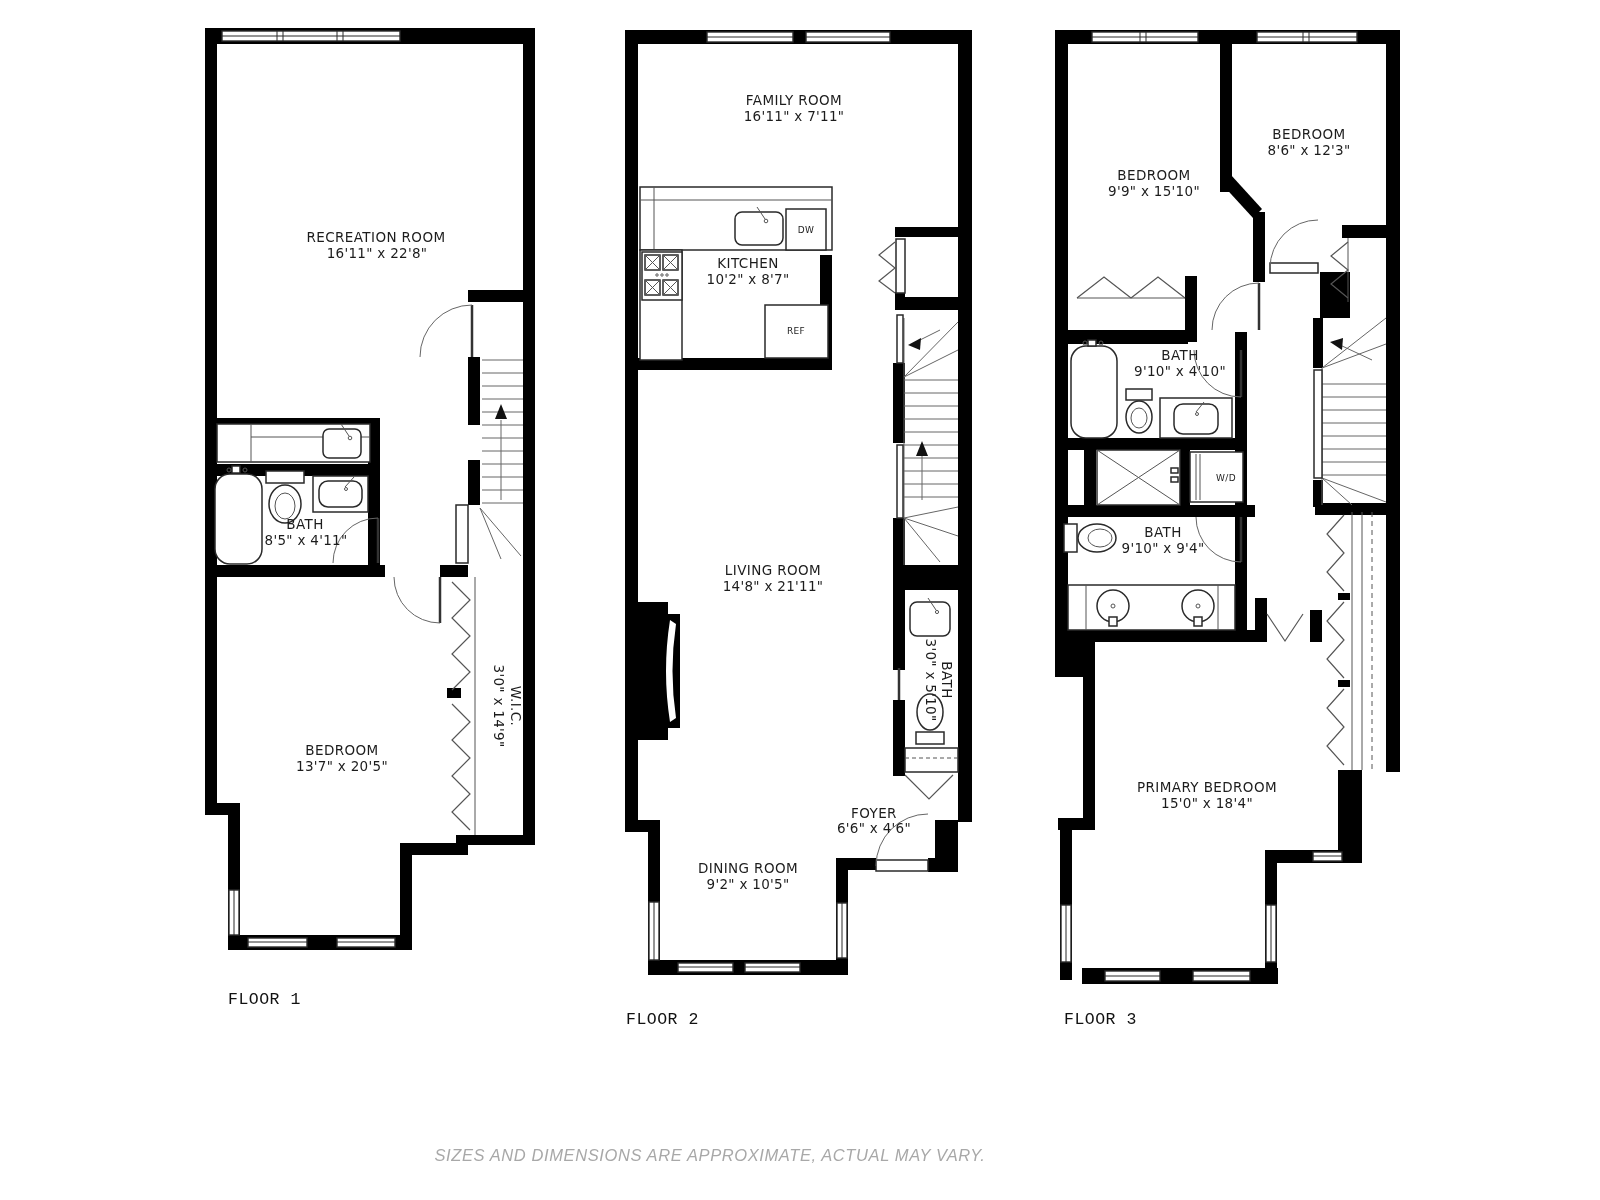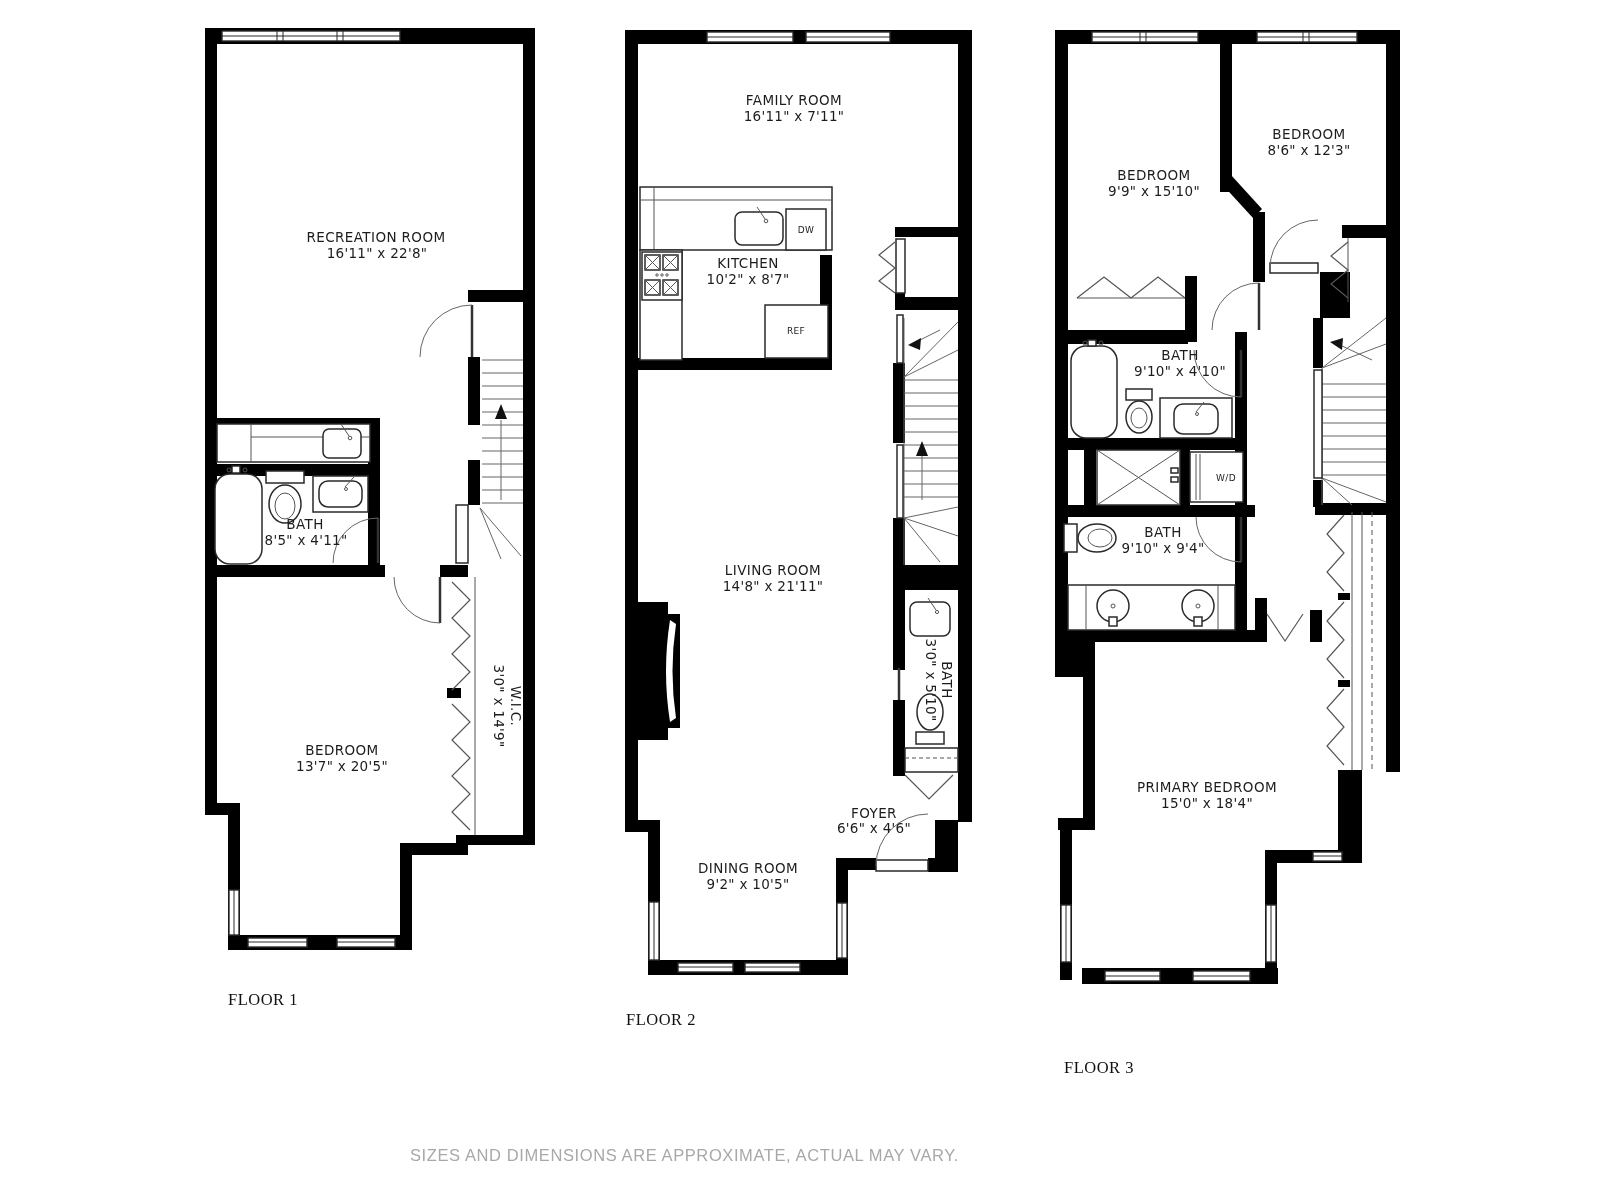--- a/index.html
+++ b/index.html
@@ -14,24 +14,24 @@
   .fix{fill:#fff;stroke:#2a2a2a;stroke-width:1.5;}
   .thin{fill:none;stroke:#555;stroke-width:1;}
   .tread{stroke:#666;stroke-width:1;}
   .win{fill:#fff;stroke:#2a2a2a;stroke-width:1.4;}
   .winline{stroke:#2a2a2a;stroke-width:1;}
   .leaf{stroke:#333;stroke-width:2.5;}
   .arc{fill:none;stroke:#666;stroke-width:1;}
   .zig{fill:none;stroke:#555;stroke-width:1.2;}
   .arrow{fill:#111;}
   .floor-label{position:absolute;font-size:16.5px;color:#111;letter-spacing:.5px;
-               font-family:Liberation Serif, serif;}
-  .disclaimer{position:absolute;left:410px;top:1146px;width:600px;
+               font-family:Liberation Mono, monospace;}
+  .disclaimer{position:absolute;left:410px;top:1146px;width:600px;text-align:center;
               font-size:16.5px;letter-spacing:.6px;color:#a8a8a8;
-              font-family:"Liberation Sans", sans-serif;}
+              font-family:"Liberation Sans", sans-serif;font-style:italic;}
 </style>
 </head>
 <body>
 
 <div class="canvas">
 
   <svg class="plan" style="left:195px;top:20px;" width="350" height="950" viewBox="195 20 350 950">
     <path class="wall" d="
       M205,28h330v16h-330z M205,28h12v787h-12z M205,803h35v12h-35z M228,803h12v147h-12z
       M228,935h184v15h-184z M523,28h12v817h-12z M456,835h79v10h-79z
@@ -415,16 +415,16 @@
     <text class="room-name" text-anchor="middle" x="1180" y="360">BATH</text>
     <text class="room-dims" text-anchor="middle" x="1180" y="376">9'10" x 4'10"</text>
     <text class="room-name" text-anchor="middle" x="1163" y="537">BATH</text>
     <text class="room-dims" text-anchor="middle" x="1163" y="553">9'10" x 9'4"</text>
     <text class="room-name" text-anchor="middle" x="1207" y="792">PRIMARY BEDROOM</text>
     <text class="room-dims" text-anchor="middle" x="1207" y="808">15'0" x 18'4"</text>
   </svg>
 
   <div class="floor-label" style="left:228px;top:990px;">FLOOR 1</div>
   <div class="floor-label" style="left:626px;top:1010px;">FLOOR 2</div>
-  <div class="floor-label" style="left:1064px;top:1058px;">FLOOR 3</div>
+  <div class="floor-label" style="left:1064px;top:1010px;">FLOOR 3</div>
 
   <div class="disclaimer">SIZES AND DIMENSIONS ARE APPROXIMATE, ACTUAL MAY VARY.</div>
 </div>
 
 </body></html>

